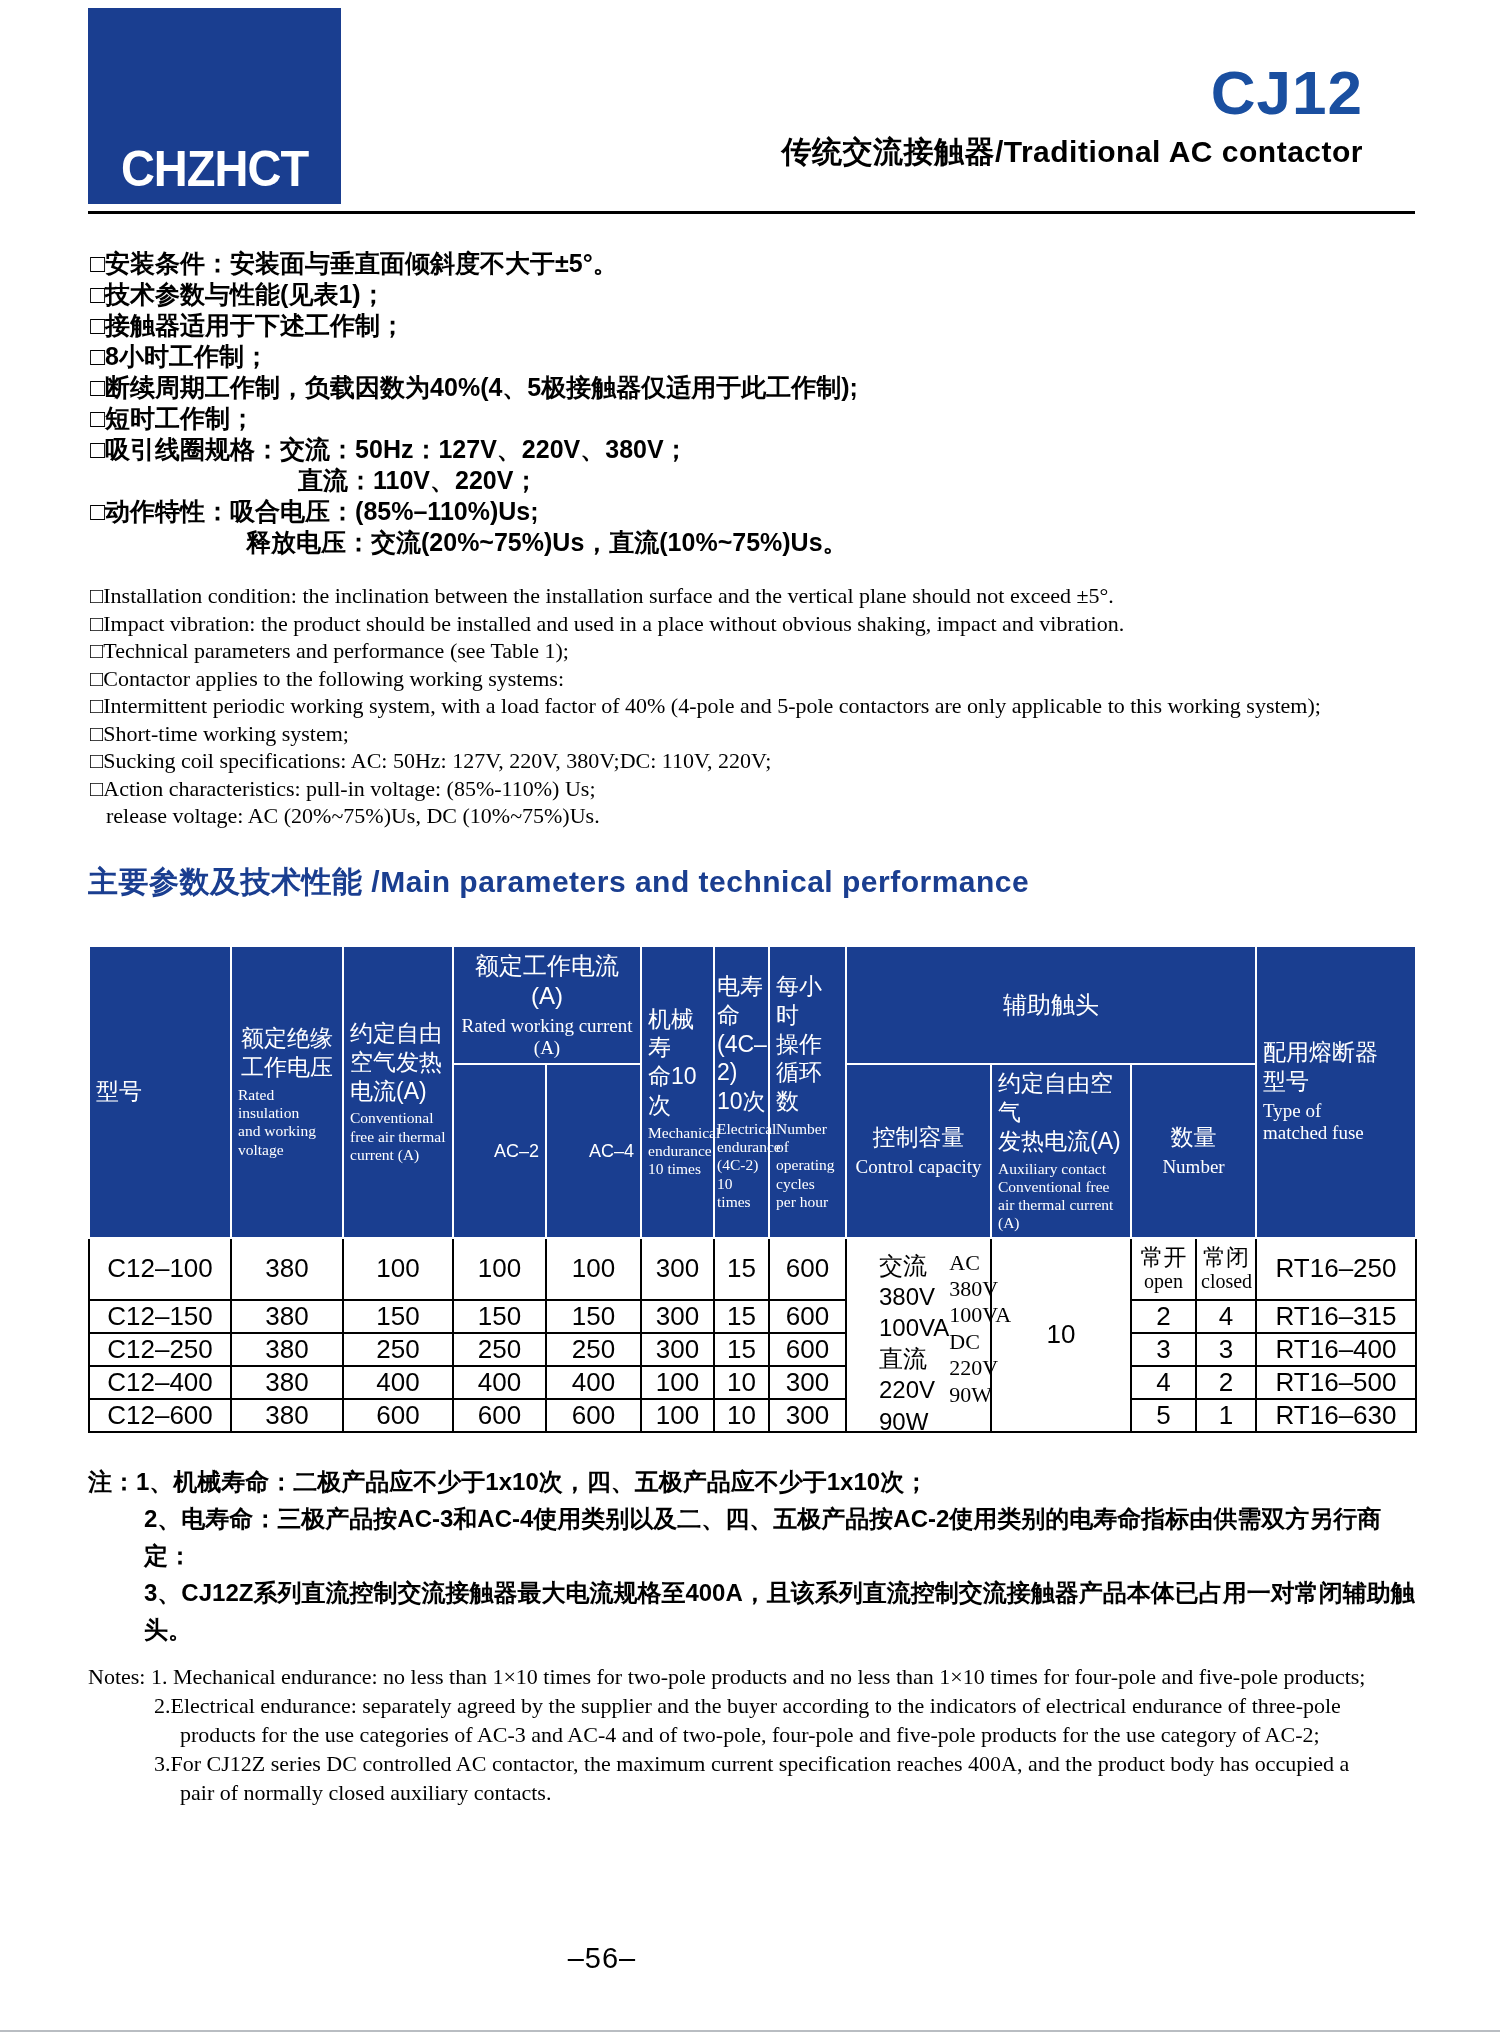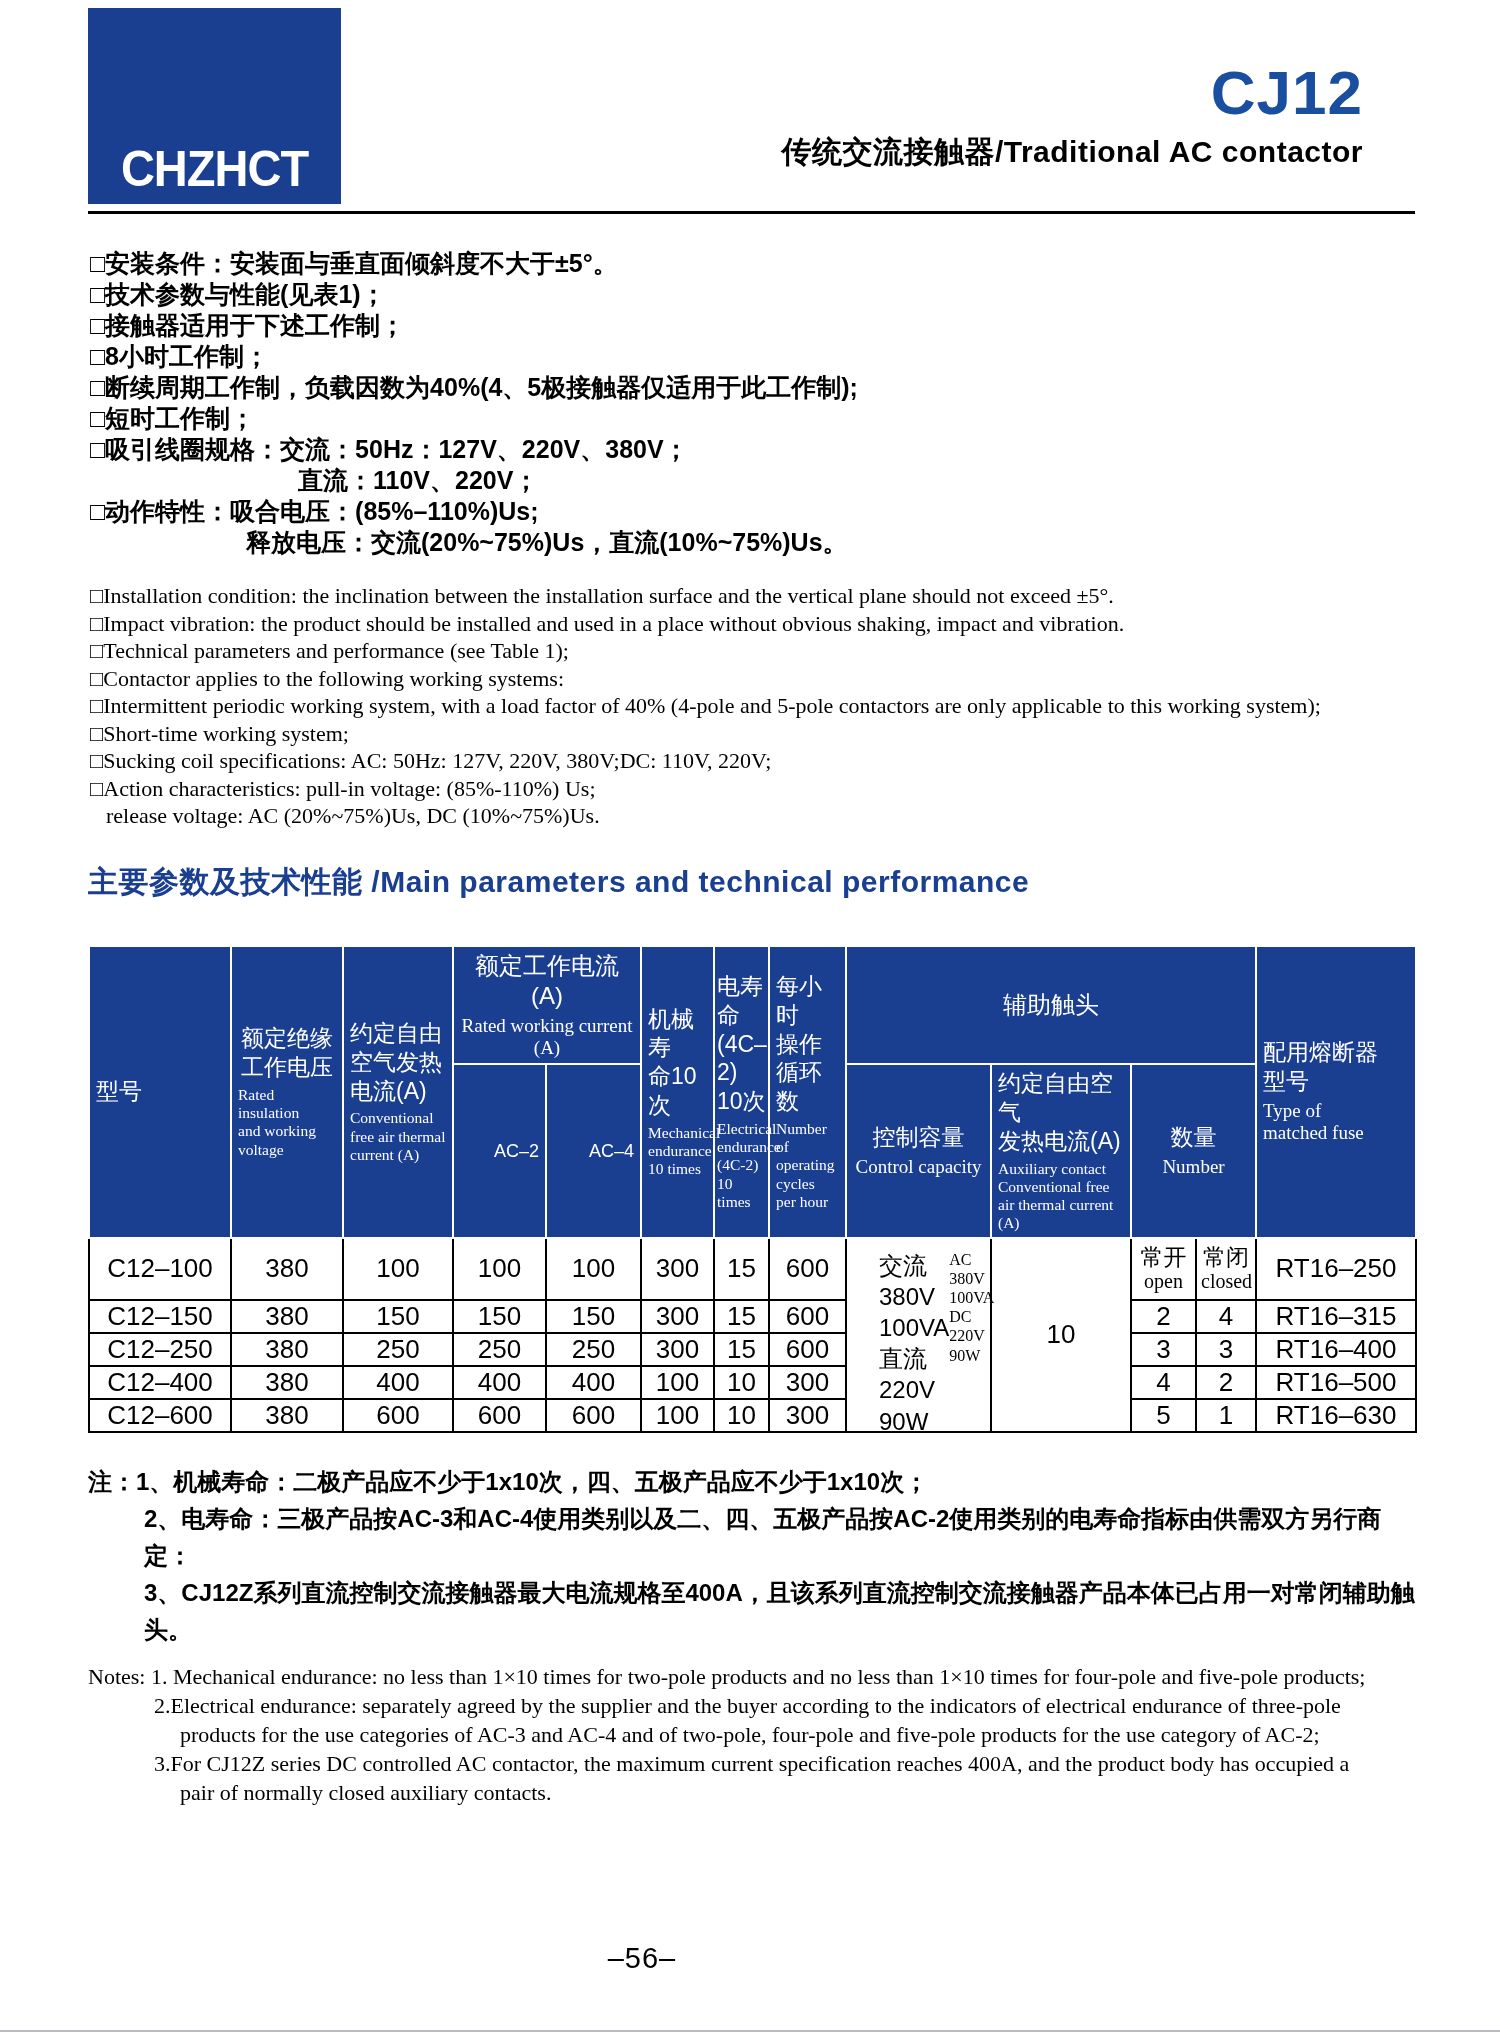--- a/index.html
+++ b/index.html
@@ -76,39 +76,39 @@
   }
   .r1 { height:62px; }
   .rn { height:33px; }
   .cell-left { text-align:left; padding-left:12px; }
   .cap-cell { vertical-align:top; }
   .capbox {
     display:flex; flex-direction:row; justify-content:space-between;
     height:182px; padding:6px 0 4px 28px; text-align:left; box-sizing:border-box;
   }
   .cap-cn { font-size:24px; line-height:1.3; }
-  .cap-en { font-family:"Liberation Serif","DejaVu Serif",serif; font-size:16px; line-height:1.2; }
+  .cap-en { font-family:"Liberation Serif","DejaVu Serif",serif; font-size:22px; line-height:1.2; }
   .aux-label { line-height:1.1; }
   .aux-cn { display:block; font-size:23px; }
   .aux-en { display:block; font-family:"Liberation Serif","DejaVu Serif",serif; font-size:20px; }
 
   
   .notes-cn { margin-top:30px; font-size:24px; font-weight:600; line-height:37px; }
   .notes-cn .n-ind1 { padding-left:56px; }
   .notes-en {
     margin-top:14px; font-family:"Liberation Serif","DejaVu Serif",serif;
     font-size:22px; line-height:29px;
   }
   .notes-en .e-ind1 { padding-left:66px; }
   .notes-en .e-ind2 { padding-left:92px; }
 
   
   .page-number {
     position:absolute; left:0; top:1942px; width:1204px; text-align:center;
-    font-size:29px; letter-spacing:1px;padding-left:40px;
+    font-size:29px; letter-spacing:1px;
   }
   .footer-rule {
     position:absolute; left:0; bottom:4px; width:1500px; height:2px; background:#b9bdc2;
   }
 </style>
 </head>
 <body>
 
 <div class="page">
   <div class="content">

